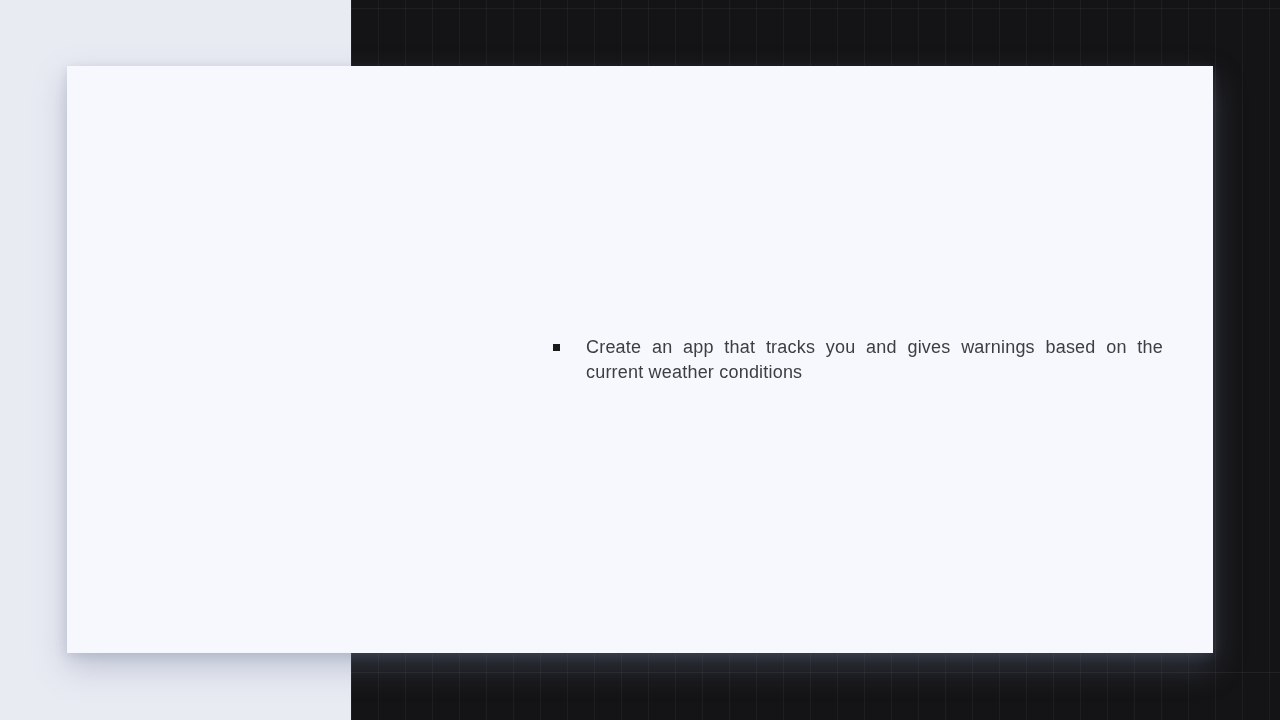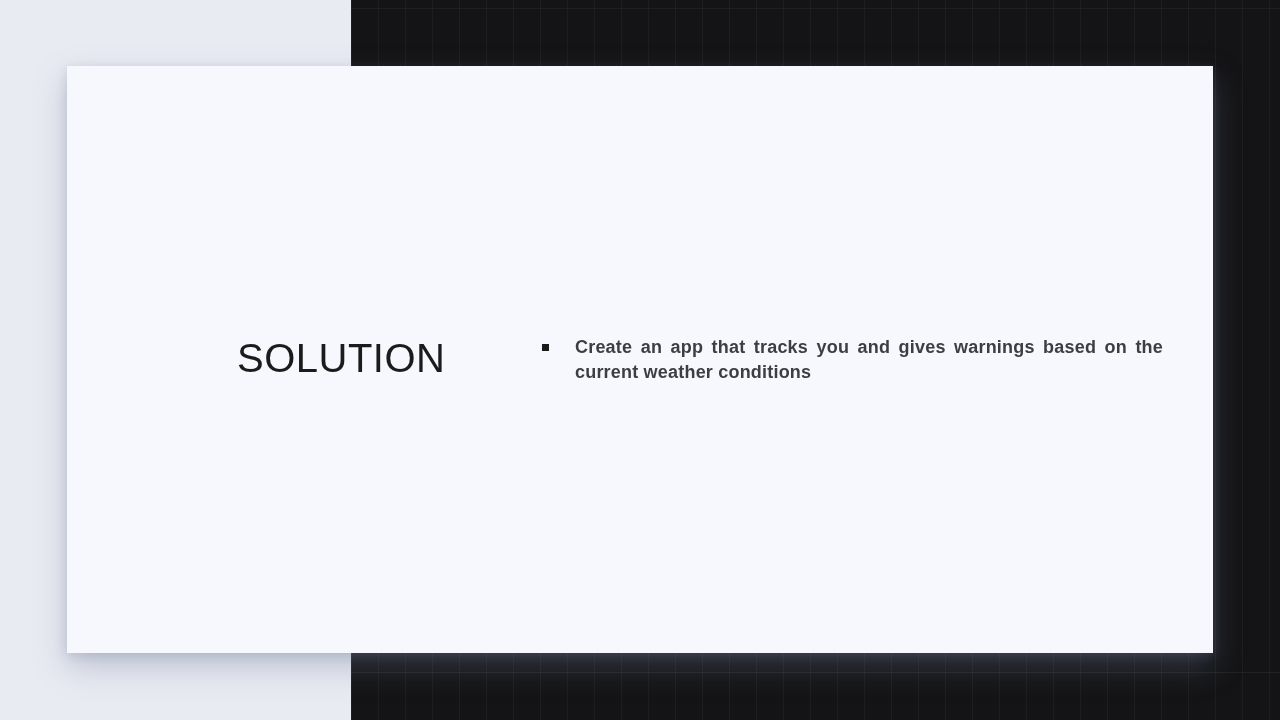--- a/index.html
+++ b/index.html
@@ -67,26 +67,25 @@
     transform: translateY(-54%);
     font-size: 40px;
     font-weight: 300;
     letter-spacing: 0.5px;
     color: #1b1b1b;
     white-space: nowrap;
   }
 
   .bullets {
     position: absolute;
-    left: 472px;
+    left: 483px;
     right: 50px;
     top: 50%;
     transform: translateY(-50%);
     list-style: none;
-    font-weight: bold;
   }
 
   .bullet {
     position: relative;
     padding-left: 36px;
     font-size: 18px;
     line-height: 25px;
     letter-spacing: 0.2px;
     color: #3e3e42;
     text-align: justify;
@@ -104,21 +103,20 @@
   }
 </style>
 </head>
 <body>
 
 <div class="canvas">
   <div class="bg-left"></div>
   <div class="bg-dark"></div>
 
   <div class="card">
-    <h1 class="title">SOLUTION</h1>
 
     <ul class="bullets">
       <li class="bullet">
         <span class="marker"></span>
         <span>Create an app that tracks you and gives warnings based on the current weather conditions</span>
       </li>
     </ul>
   </div>
 </div>
 

